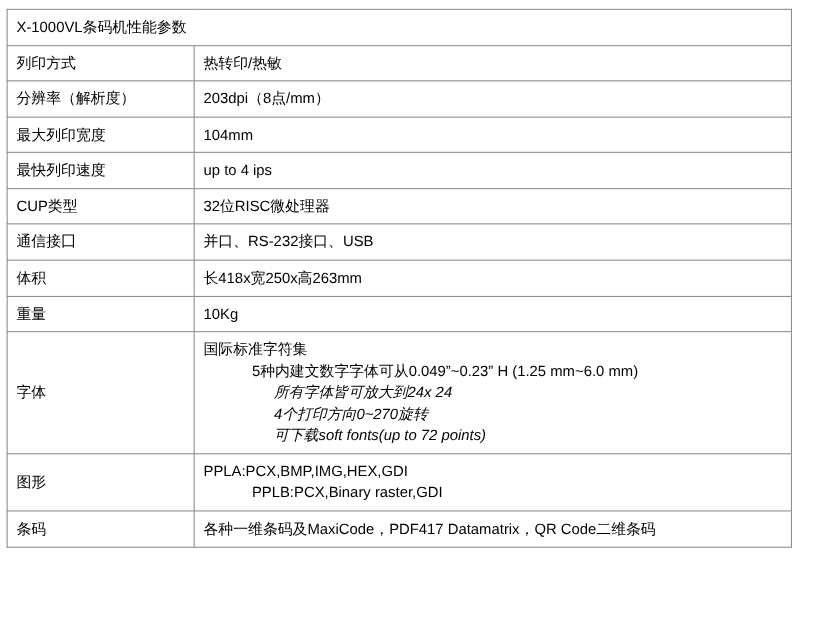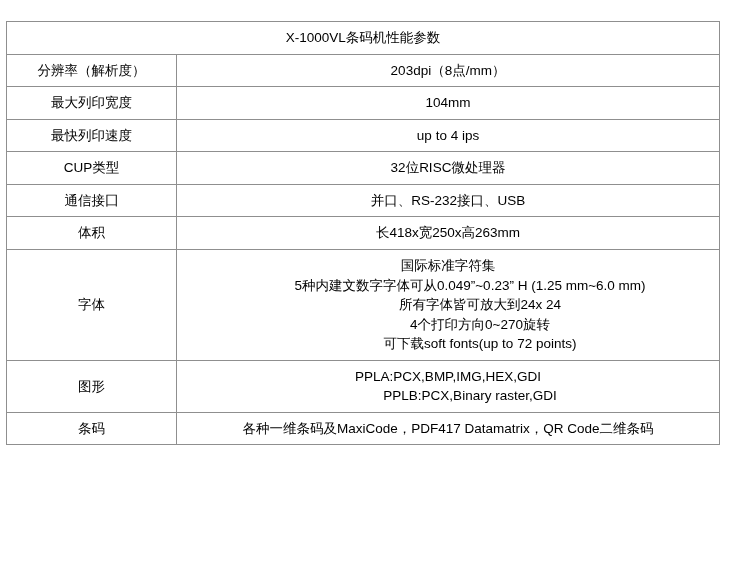--- a/index.html
+++ b/index.html
@@ -10,23 +10,22 @@
   body {
     width: 739px;
     height: 575px;
     font-family: "Liberation Sans", sans-serif;
     color: #000000;
     overflow: hidden;
   }
   .spec-table {
     border-collapse: collapse;
     width: 582px;
-    margin: 21px 0 0 6px;
+    margin: 8px 0 0 6px;
     table-layout: fixed;
-    text-align: center;
   }
   .spec-table td {
     border: 1px solid #8f8f8f;
     padding: 6px 8px;
     font-size: 13.5px;
     line-height: 1.45;
     vertical-align: middle;
     background: #ffffff;
   }
   .title-cell {
@@ -36,36 +35,40 @@
   .col-label {
     width: 170px;
   }
   .col-value {
     width: 543px;
   }
   .multiline {
     vertical-align: middle;
   }
   .indent-1 { padding-left: 44px; display: block; }
-  .indent-2 { padding-left: 64px; display: block; }
+  .indent-2 { padding-left: 64px; display: block; font-style: italic; }
   .blk { display: block; }
 </style>
 </head>
 <body>
 
 <table class="spec-table">
   <colgroup>
     <col class="col-label">
     <col class="col-value">
   </colgroup>
   <tbody>
     <tr>
       <td class="title-cell" colspan="2">X-1000VL条码机性能参数</td>
     </tr>
 
+    <tr>
+      <td>列印方式</td>
+      <td>热转印/热敏</td>
+    </tr>
     <tr>
       <td>分辨率（解析度）</td>
       <td>203dpi（8点/mm）</td>
     </tr>
     <tr>
       <td>最大列印宽度</td>
       <td>104mm</td>
     </tr>
     <tr>
       <td>最快列印速度</td>
@@ -75,20 +78,24 @@
       <td>CUP类型</td>
       <td>32位RISC微处理器</td>
     </tr>
     <tr>
       <td>通信接囗</td>
       <td>并口、RS-232接口、USB</td>
     </tr>
     <tr>
       <td>体积</td>
       <td>长418x宽250x高263mm</td>
+    </tr>
+    <tr>
+      <td>重量</td>
+      <td>10Kg</td>
     </tr>
 
     <tr>
       <td>字体</td>
       <td class="multiline">
         <span class="blk">国际标准字符集</span>
         <span class="indent-1">5种内建文数字字体可从0.049”~0.23” H (1.25 mm~6.0 mm)</span>
         <span class="indent-2">所有字体皆可放大到24x 24</span>
         <span class="indent-2">4个打印方向0~270旋转</span>
         <span class="indent-2">可下载soft fonts(up to 72 points)</span>

